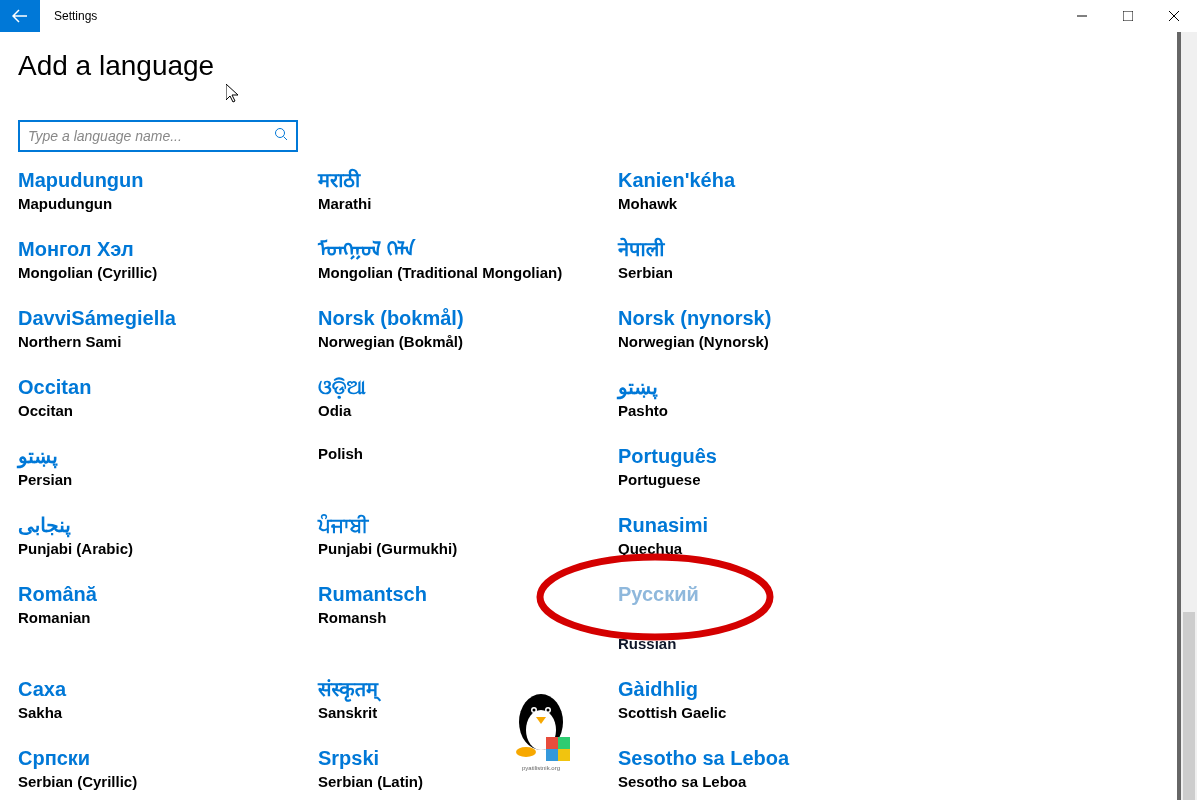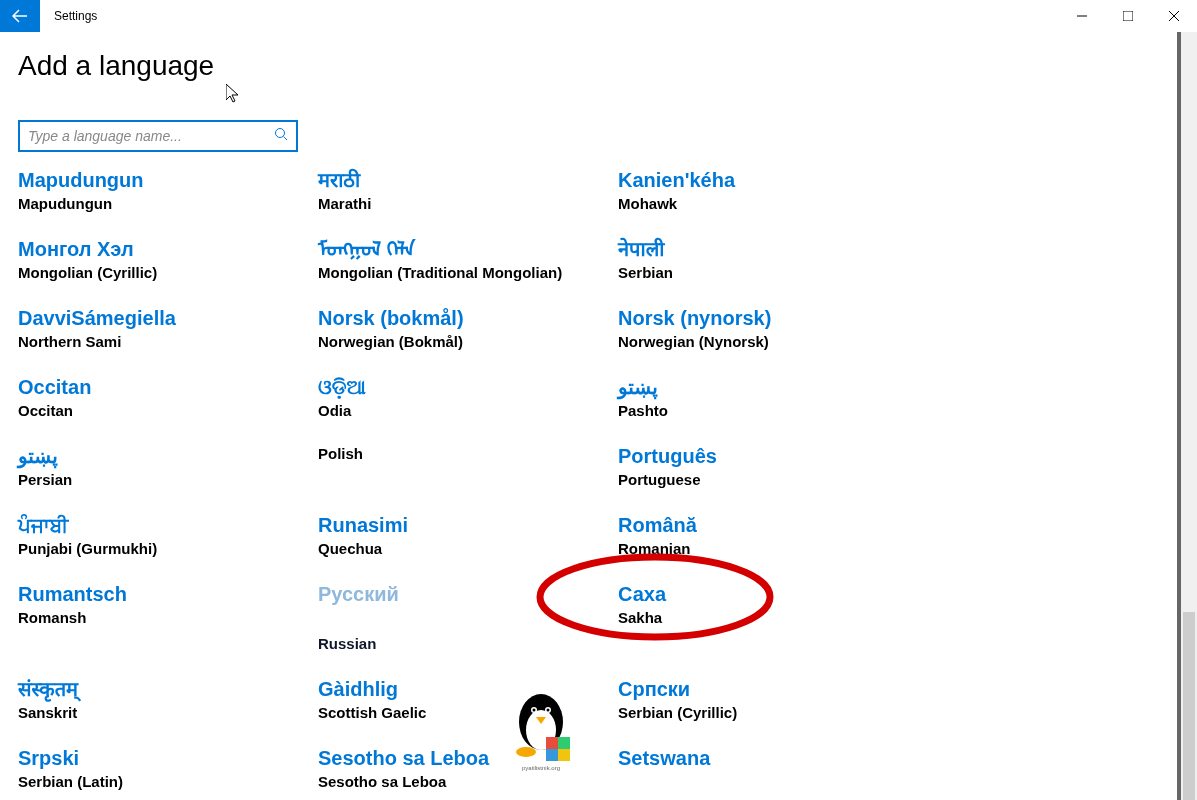--- a/index.html
+++ b/index.html
@@ -265,20 +265,24 @@
         <div class="language-english">Persian</div>
       </div>
       <div class="language-item">
         <div class="language-english">Polish</div>
       </div>
       <div class="language-item">
         <div class="language-native">Português</div>
         <div class="language-english">Portuguese</div>
       </div>
       <div class="language-item">
+        <div class="language-native">پنجابی</div>
+        <div class="language-english">Punjabi (Arabic)</div>
+      </div>
+      <div class="language-item">
         <div class="language-native">ਪੰਜਾਬੀ</div>
         <div class="language-english">Punjabi (Gurmukhi)</div>
       </div>
       <div class="language-item">
         <div class="language-native">Runasimi</div>
         <div class="language-english">Quechua</div>
       </div>
       <div class="language-item">
         <div class="language-native">Română</div>
         <div class="language-english">Romanian</div>

